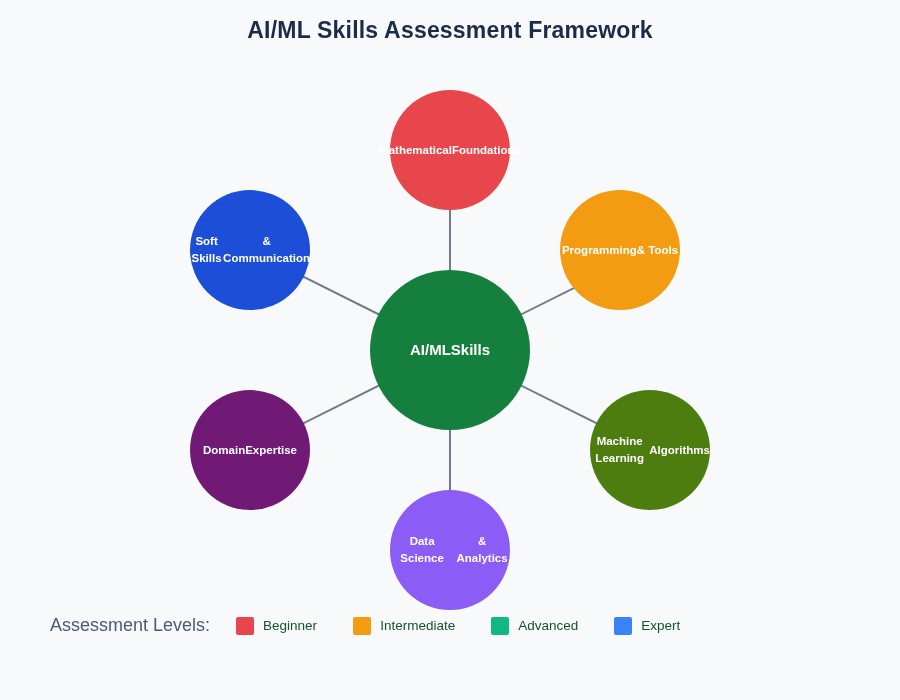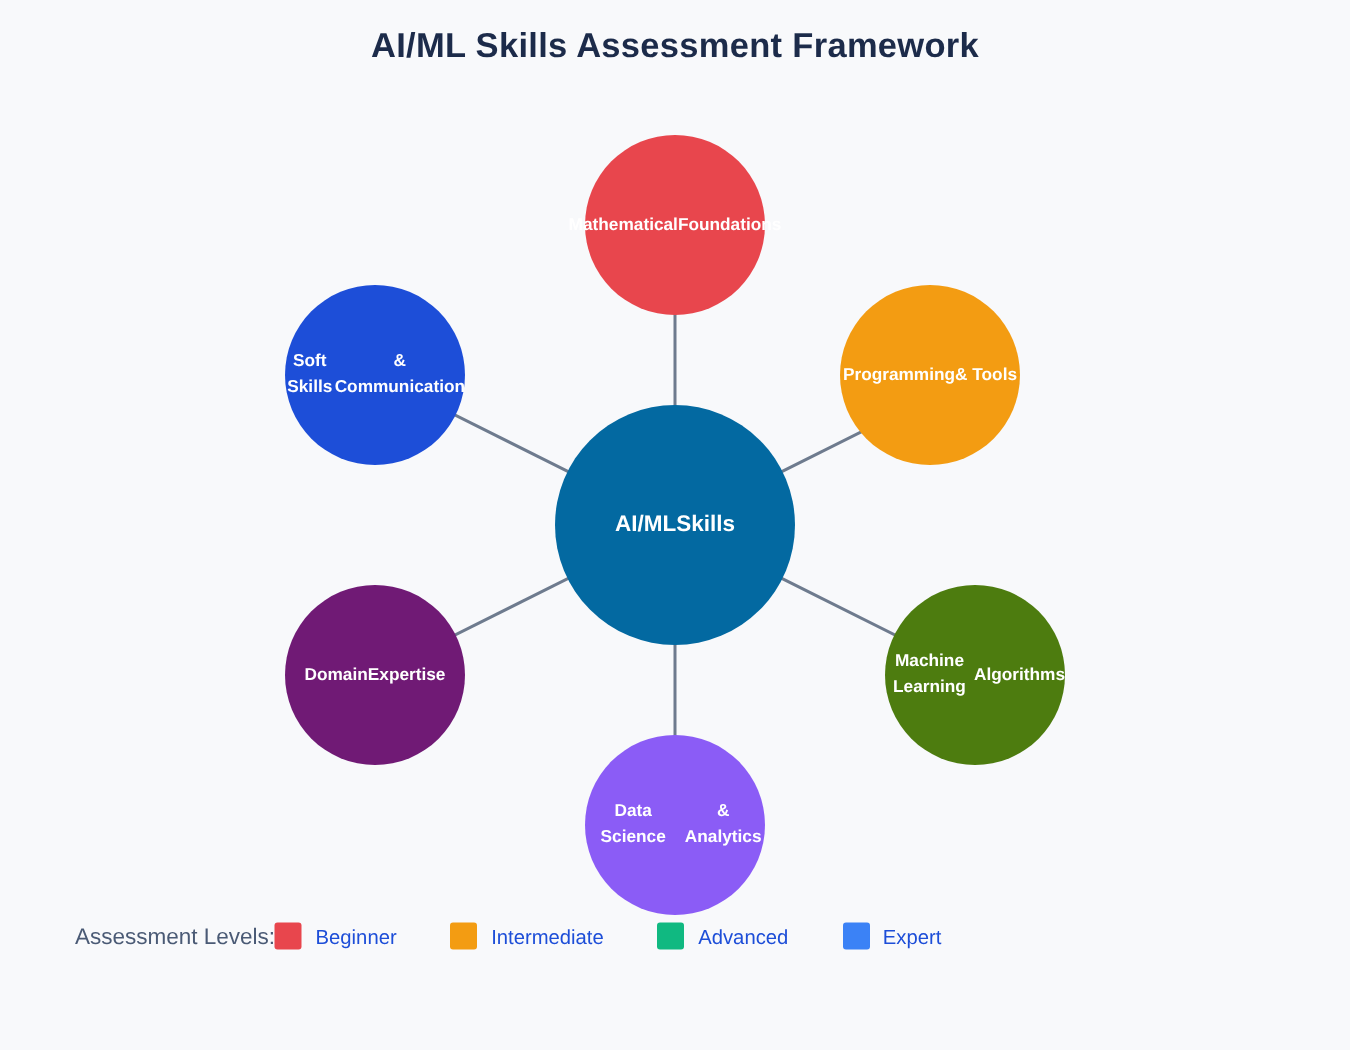--- a/index.html
+++ b/index.html
@@ -58,61 +58,62 @@
   .legend {
     position: absolute;
     left: 50px;
     top: 615px;
     display: flex;
     align-items: center;
     z-index: 3;
   }
   .legend-title {
     color: #4a5a75;
-    font-size: 15px;
+    font-size: 18px;
+    margin-right: 26px;
     white-space: nowrap;
   }
   #legend-items {
     display: flex;
     align-items: center;
   }
   .legend-item {
     display: flex;
     align-items: center;
     margin-right: 36px;
   }
   .swatch {
     width: 18px;
     height: 18px;
     border-radius: 2px;
     margin-right: 9px;
     display: inline-block;
     flex: 0 0 auto;
   }
   .legend-label {
-    color: #1d4ed8;
+    color: #14532d;
     font-size: 13.5px;
     white-space: nowrap;
   }
 </style>
 </head>
 <body>
 
 <div class="canvas">
   <h1 class="diagram-title">AI/ML Skills Assessment Framework</h1>
   <svg id="connectors" width="900" height="700">
       <line x1="450" y1="350" x2="450" y2="150" stroke="#6e7b8e" stroke-width="2"></line>
       <line x1="450" y1="350" x2="650" y2="250" stroke="#6e7b8e" stroke-width="2"></line>
       <line x1="450" y1="350" x2="650" y2="450" stroke="#6e7b8e" stroke-width="2"></line>
       <line x1="450" y1="350" x2="450" y2="550" stroke="#6e7b8e" stroke-width="2"></line>
       <line x1="450" y1="350" x2="250" y2="450" stroke="#6e7b8e" stroke-width="2"></line>
       <line x1="450" y1="350" x2="250" y2="250" stroke="#6e7b8e" stroke-width="2"></line>
     </svg>
   <div id="nodes">
-      <div class="node center-node" style="left: 370px; top: 270px; width: 160px; height: 160px; background: #0369a1;">
+      <div class="node center-node" style="left: 370px; top: 270px; width: 160px; height: 160px; background: #15803d;">
         <div class="node-line">AI/ML</div>
         <div class="node-line">Skills</div>
       </div>
       <div class="node" style="left: 390px; top: 90px; width: 120px; height: 120px; background: rgb(232, 70, 77);">
         <div class="node-line">Mathematical</div>
         <div class="node-line">Foundations</div>
       </div>
       <div class="node" style="left: 560px; top: 190px; width: 120px; height: 120px; background: rgb(243, 156, 18);">
         <div class="node-line">Programming</div>
         <div class="node-line">&amp; Tools</div>

